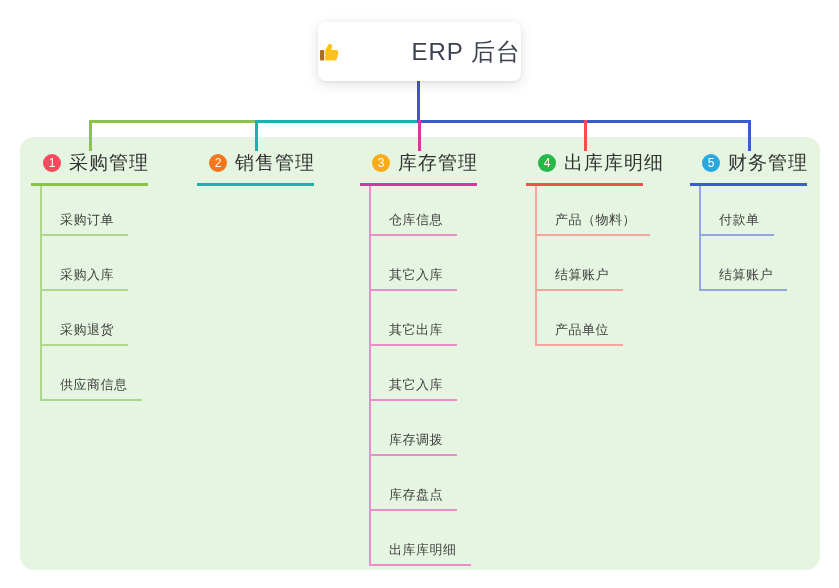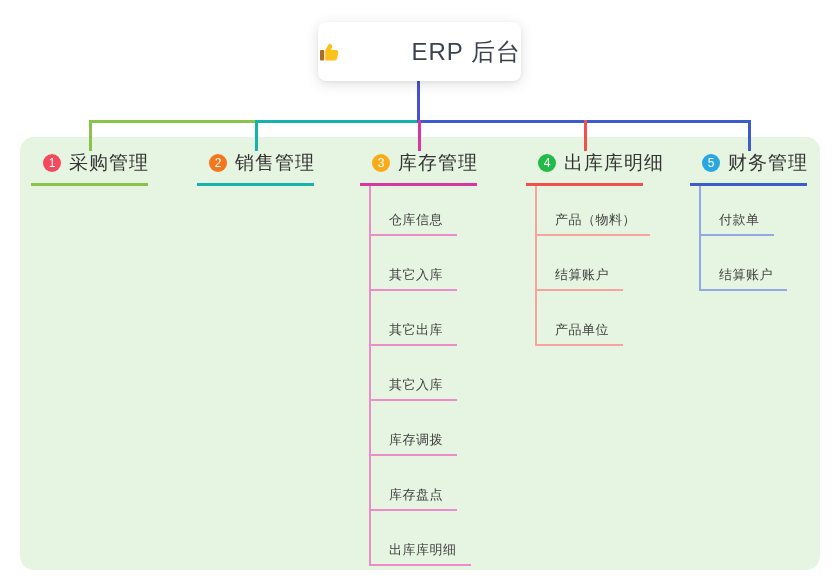--- a/index.html
+++ b/index.html
@@ -84,20 +84,26 @@
     </svg>
     <span>ERP 后台</span>
   </div>
 
   <div id="branches">
       <div class="branch" style="left: 31px; --c: #8bc34a; --light: #aed68c;">
         <div class="branch-title">
           <div class="badge" style="background: rgb(245, 73, 94);">1</div>
           <div class="branch-label">采购管理</div>
         </div>
+        <div class="children">
+          <div class="child">采购订单</div>
+          <div class="child">采购入库</div>
+          <div class="child">采购退货</div>
+          <div class="child">供应商信息</div>
+        </div>
       </div>
       <div class="branch" style="left: 197px; --c: #16b3ac; --light: #82d5ce;">
         <div class="branch-title">
           <div class="badge" style="background: rgb(242, 119, 29);">2</div>
           <div class="branch-label">销售管理</div>
         </div>
       </div>
       <div class="branch" style="left: 360px; --c: #d9379e; --light: #ec8cc8;">
         <div class="branch-title">
           <div class="badge" style="background: rgb(251, 171, 24);">3</div>

